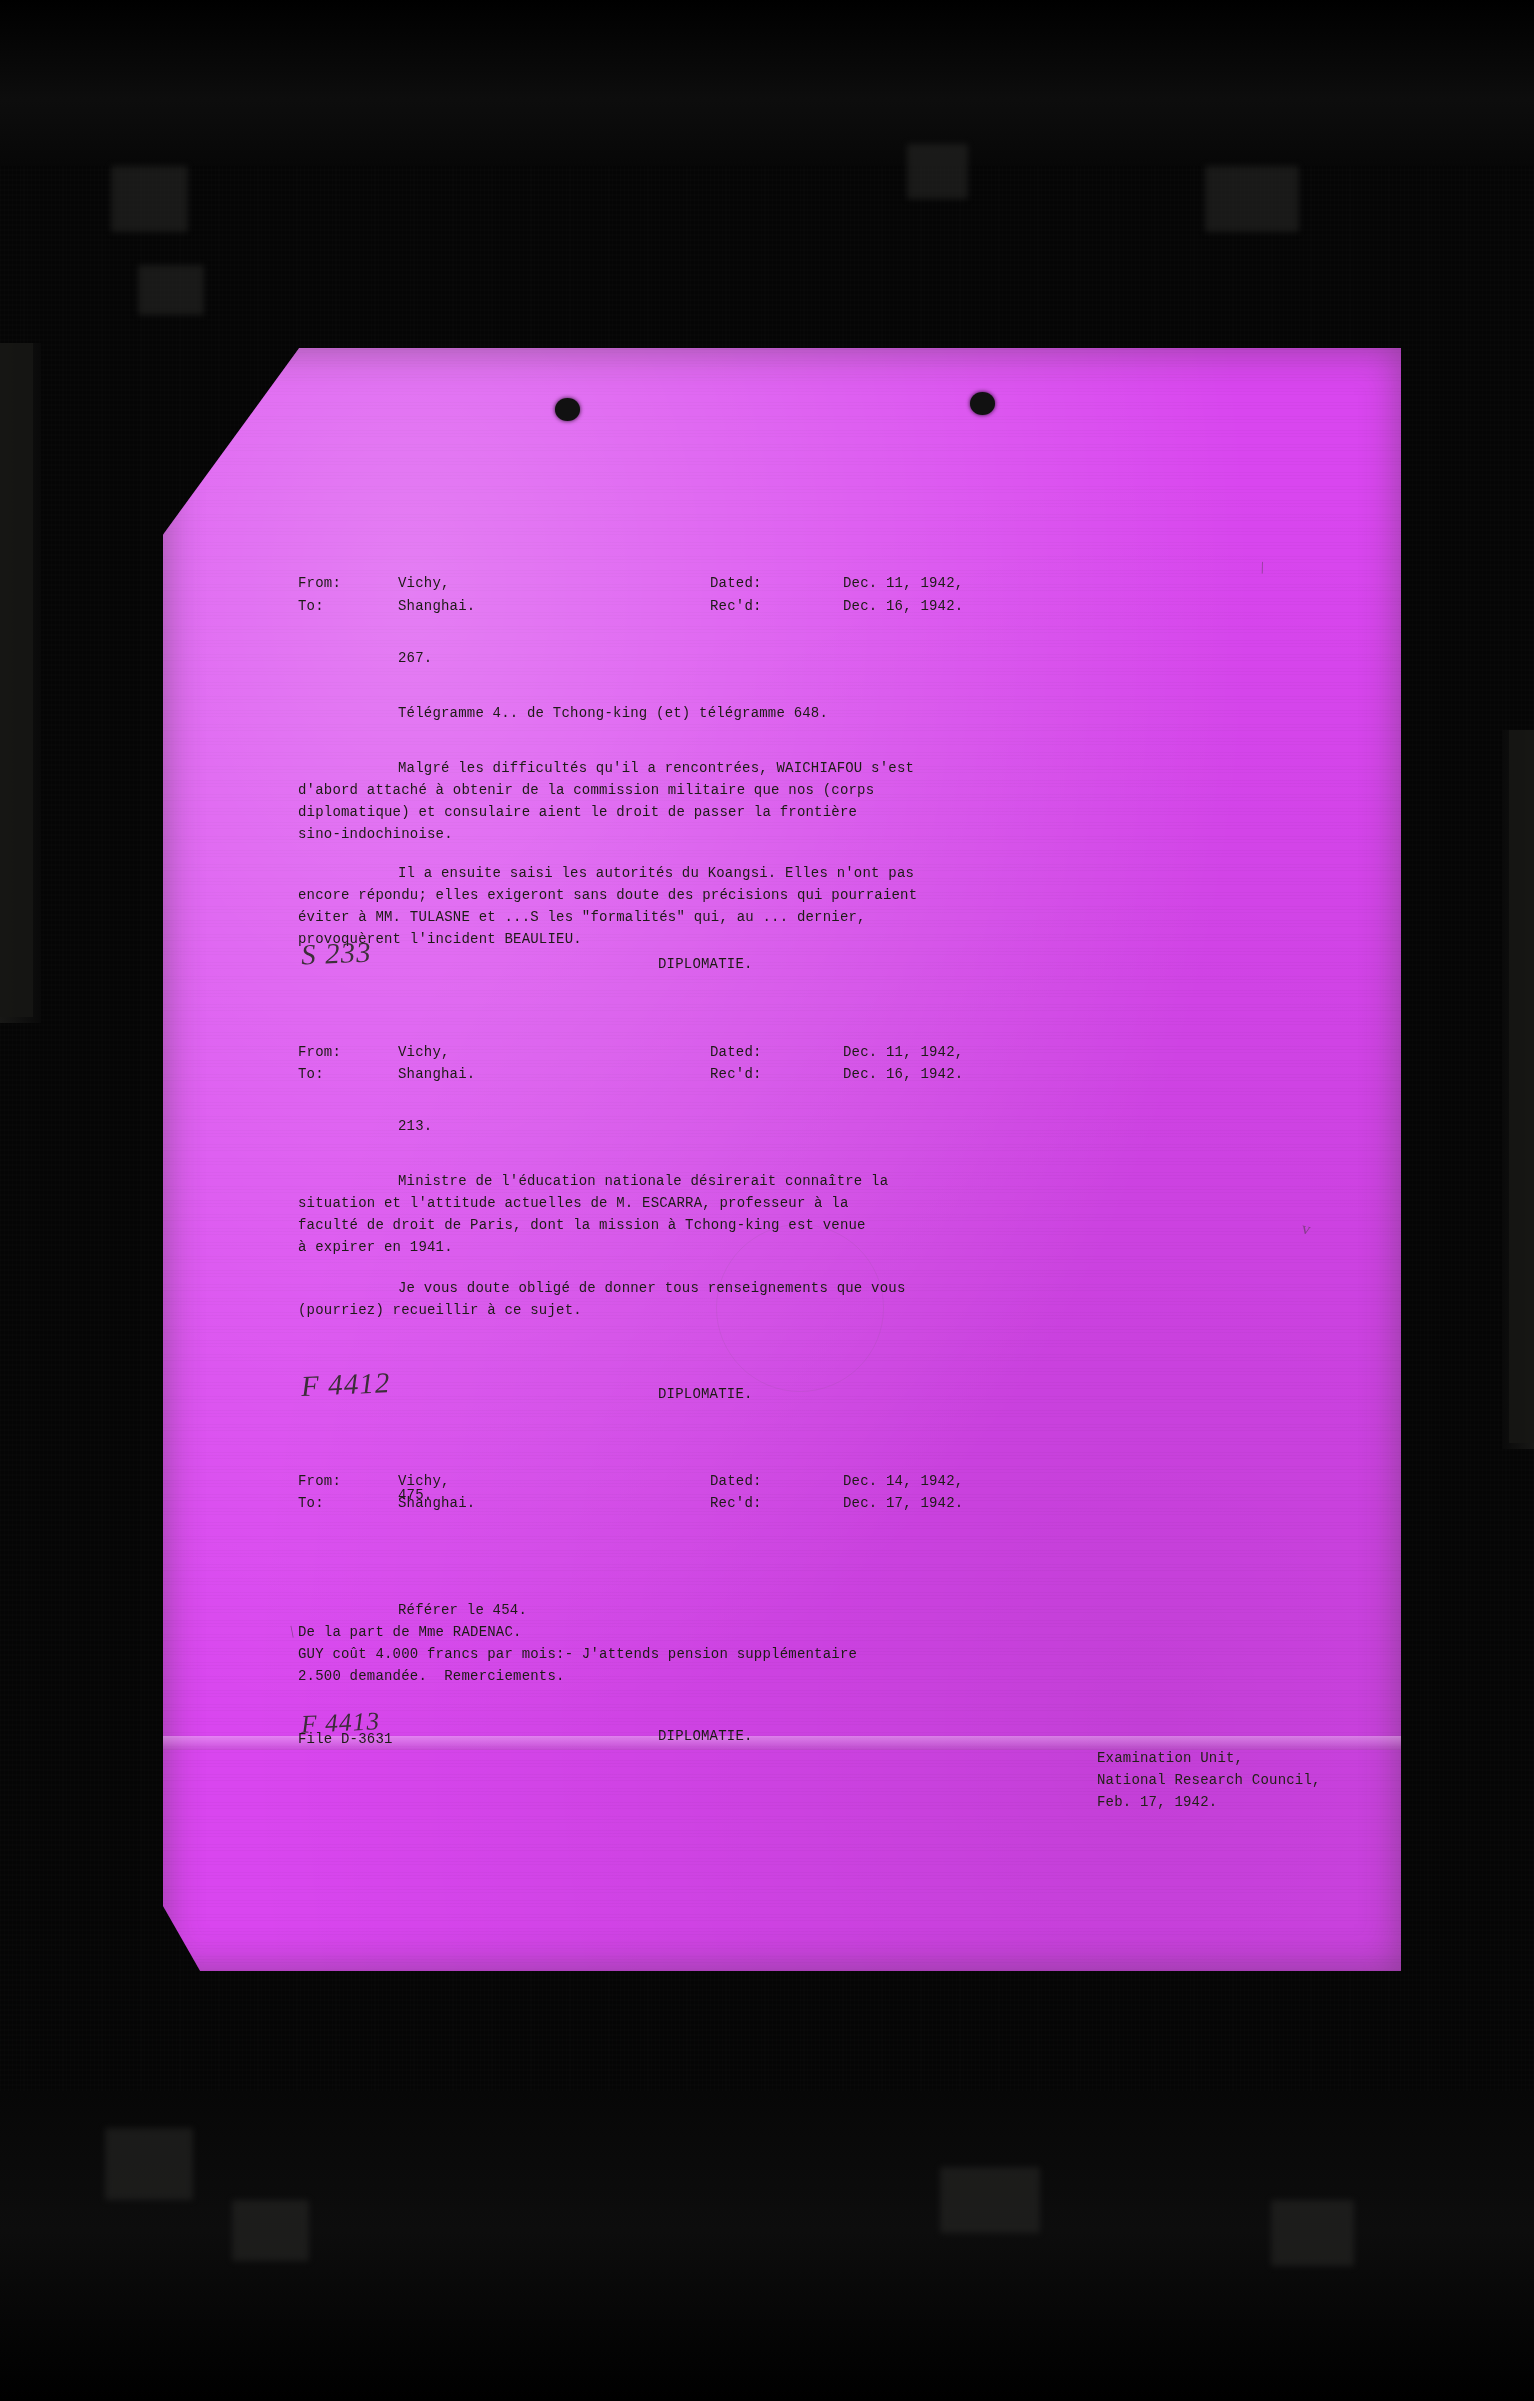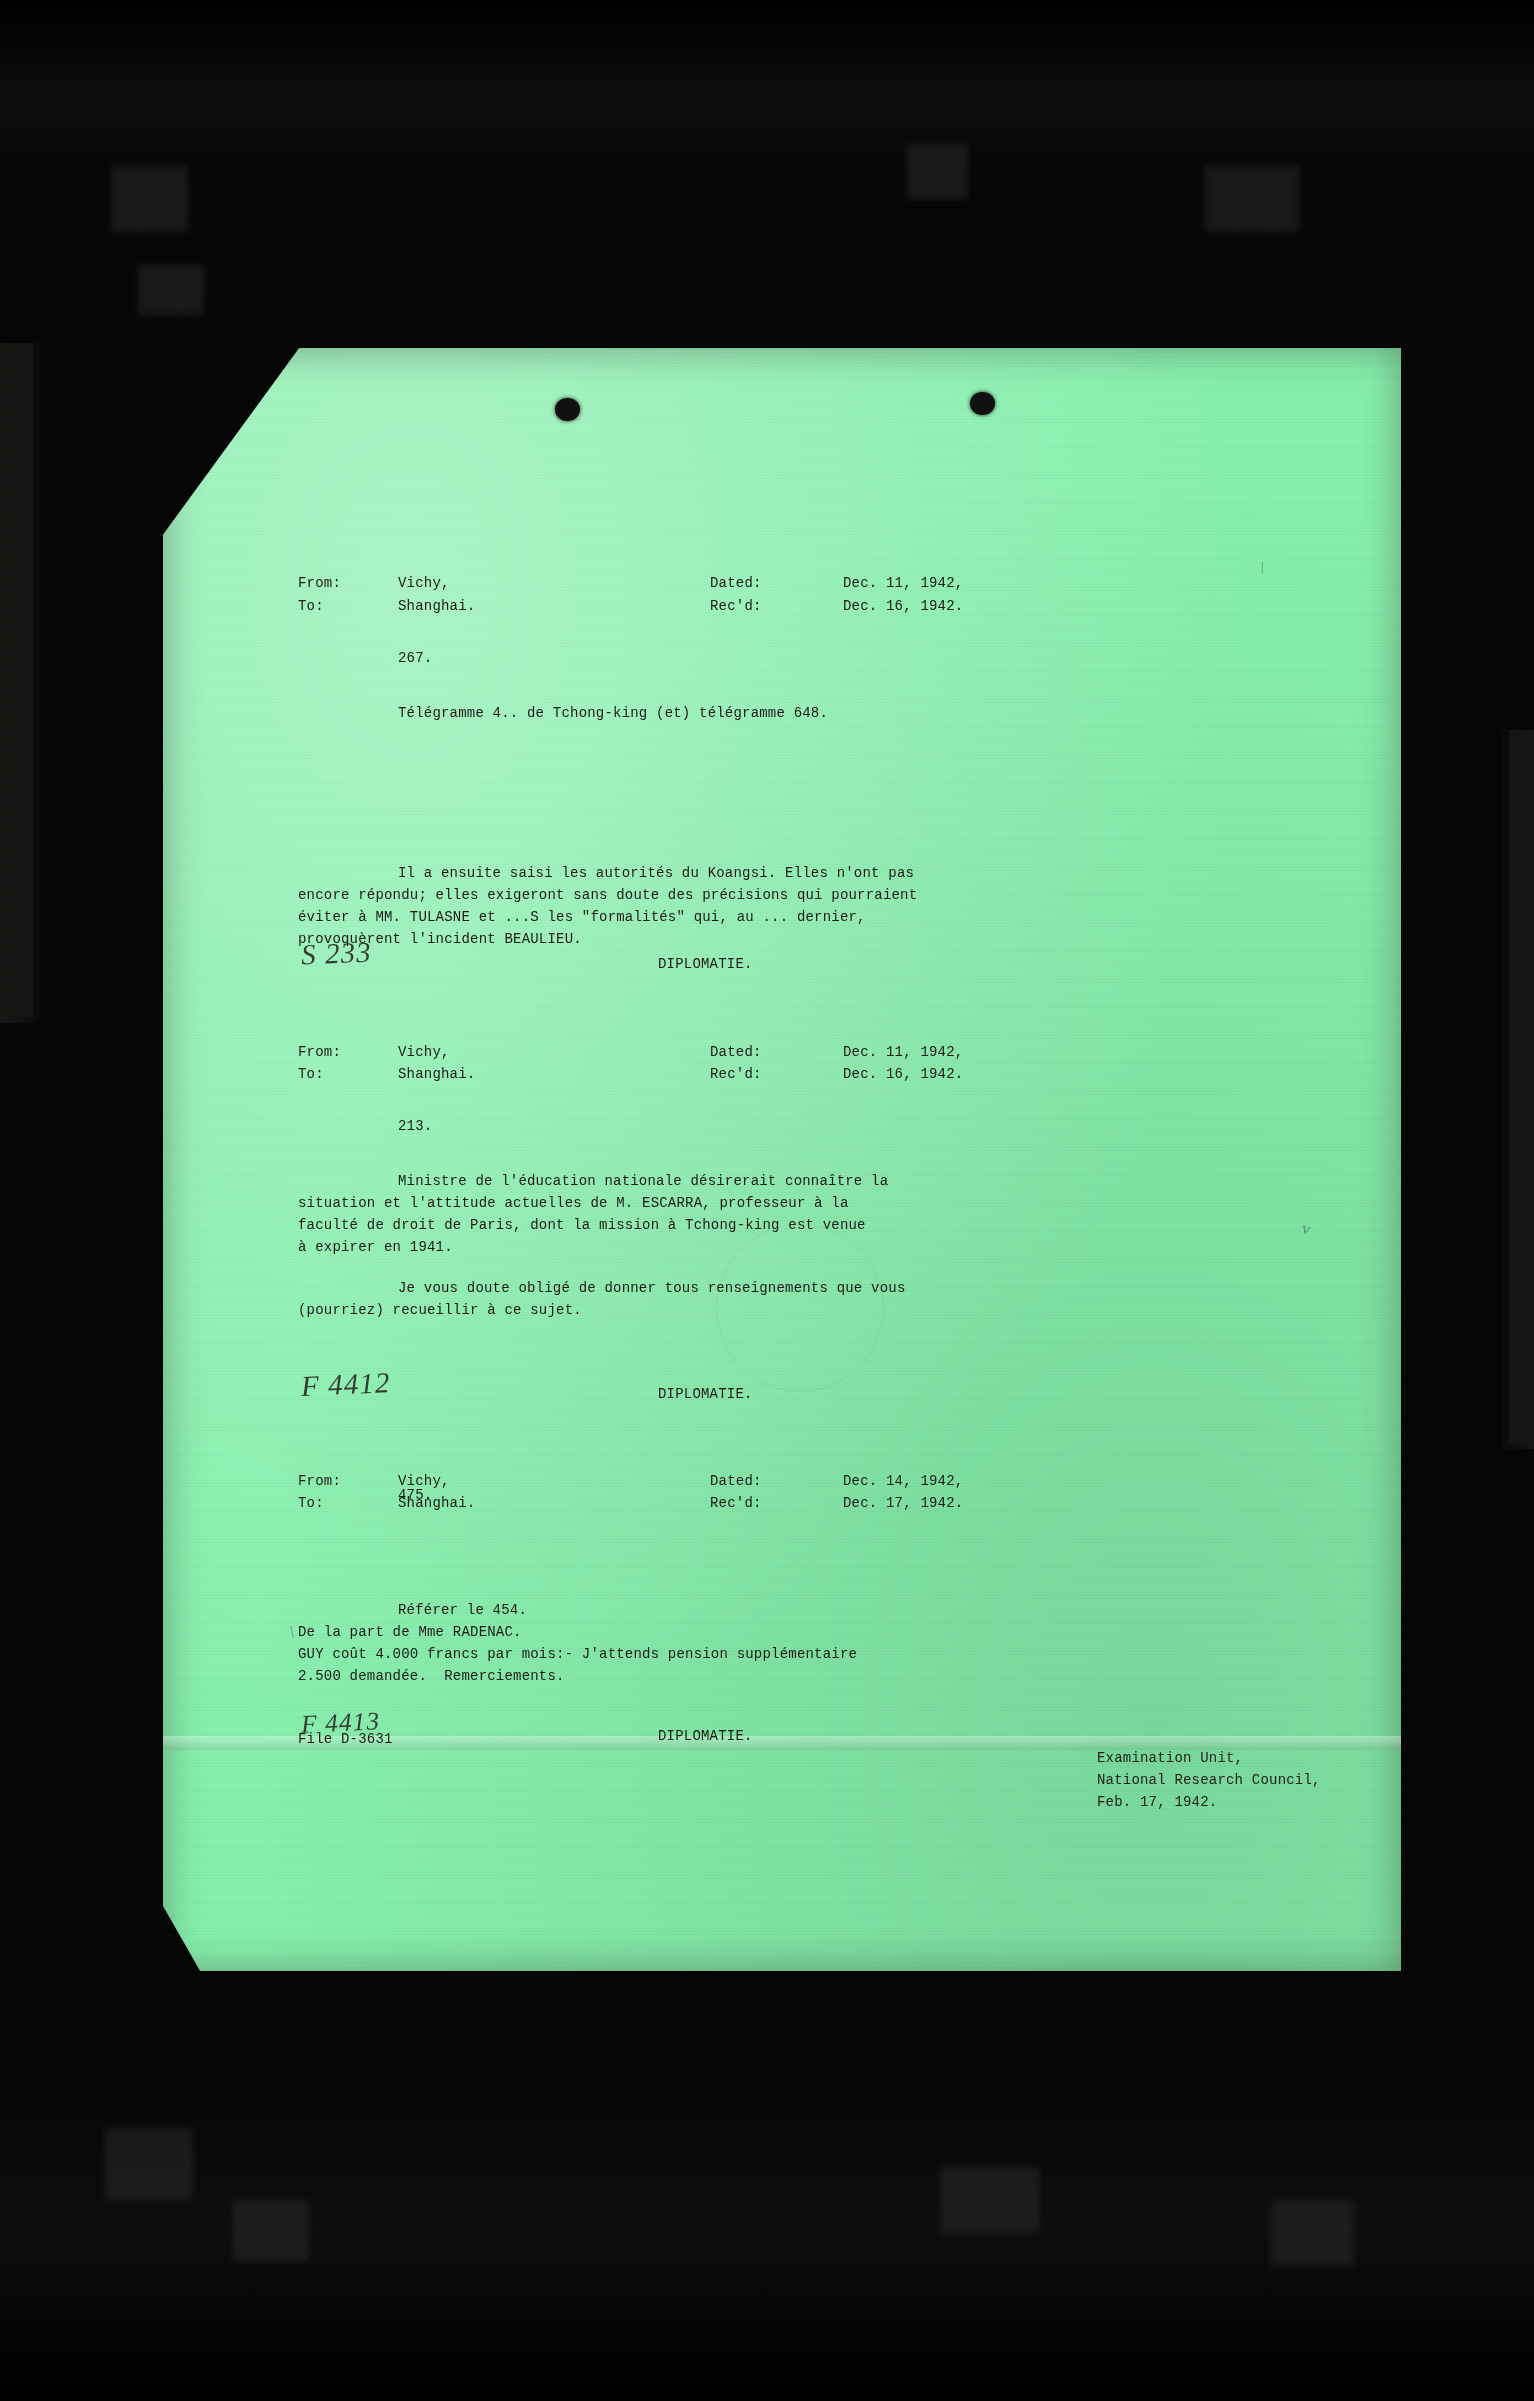--- a/index.html
+++ b/index.html
@@ -62,21 +62,21 @@
     opacity: .9;
   }
 
   
   .sheet {
     position: absolute;
     left: 163px;
     top: 348px;
     width: 1238px;
     height: 1623px;
-    background: #86efac;
+    background: #d946ef;
     box-shadow: 0 0 44px 16.6px rgba(0,0,0,0.55);
   }
   
   .sheet {
     clip-path: polygon(
       0% 11.5%,
       11.0% 0%,
       100% 0%,
       100% 100%,
       3% 100%,
@@ -215,20 +215,24 @@
     <div class="blk hdr-left" style="top:247px">To:</div>
     <div class="blk" style="left:235px; top:247px">Shanghai.</div>
     <div class="blk hdr-right" style="top:224px">Dated:</div>
     <div class="blk" style="left:680px; top:224px">Dec. 11, 1942,</div>
     <div class="blk hdr-right" style="top:247px">Rec'd:</div>
     <div class="blk" style="left:680px; top:247px">Dec. 16, 1942.</div>
 
     <div class="blk" style="left:235px; top:299px">267.</div>
 
     <div class="blk" style="left:235px; top:354px">Télégramme 4.. de Tchong-king (et) télégramme 648.</div>
+    <div class="blk body-col" style="top:409px; text-indent:0"><span style="padding-left:100px"></span><span>Malgré les difficultés qu'il a rencontrées, WAICHIAFOU s'est
+d'abord attaché à obtenir de la commission militaire que nos (corps
+diplomatique) et consulaire aient le droit de passer la frontière
+sino-indochinoise.</span></div>
     <div class="blk body-col" style="top:514px"><span style="padding-left:100px"></span><span>Il a ensuite saisi les autorités du Koangsi. Elles n'ont pas
 encore répondu; elles exigeront sans doute des précisions qui pourraient
 éviter à MM. TULASNE et ...S les "formalités" qui, au ... dernier,
 provoquèrent l'incident BEAULIEU.</span></div>
 
     <div class="blk diplo" style="top:605px">DIPLOMATIE.</div>
 
     <div class="blk hdr-left" style="top:693px">From:</div>
     <div class="blk" style="left:235px; top:693px">Vichy,</div>
     <div class="blk hdr-left" style="top:715px">To:</div>

